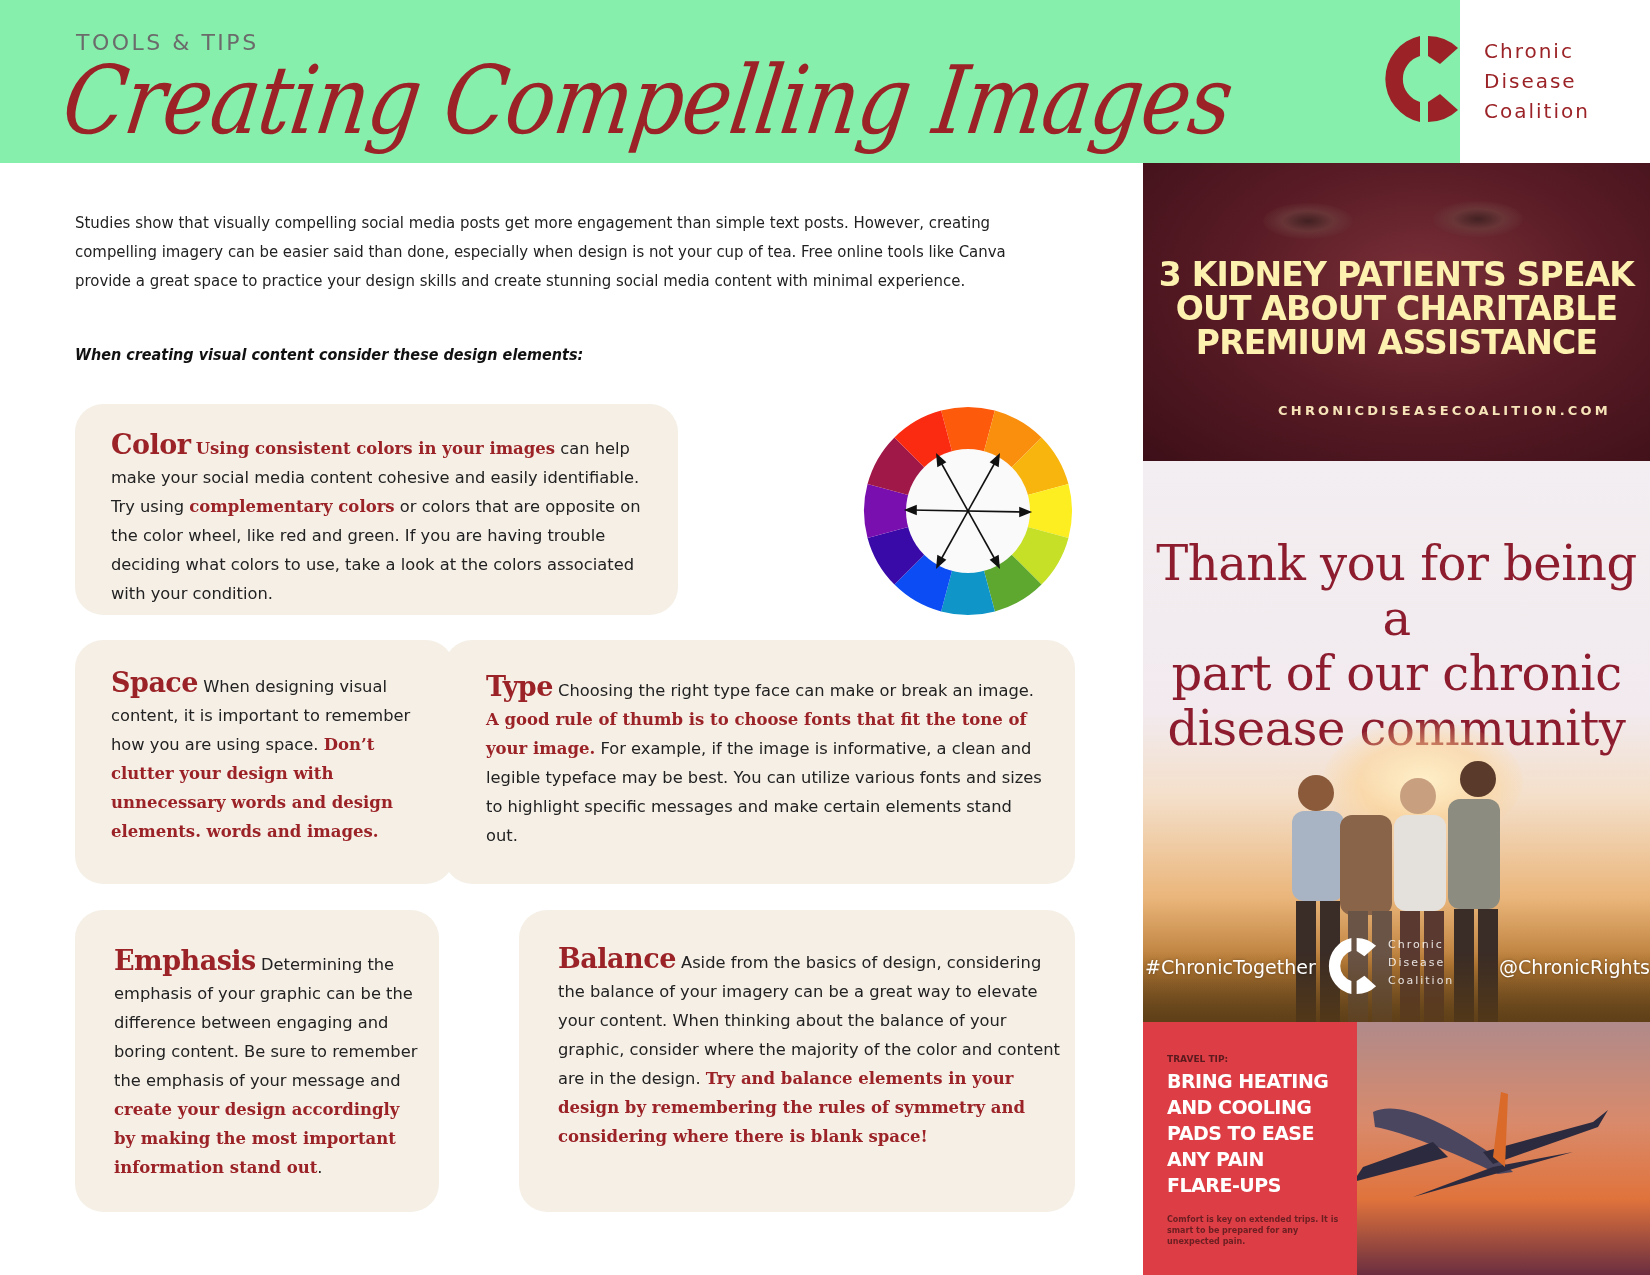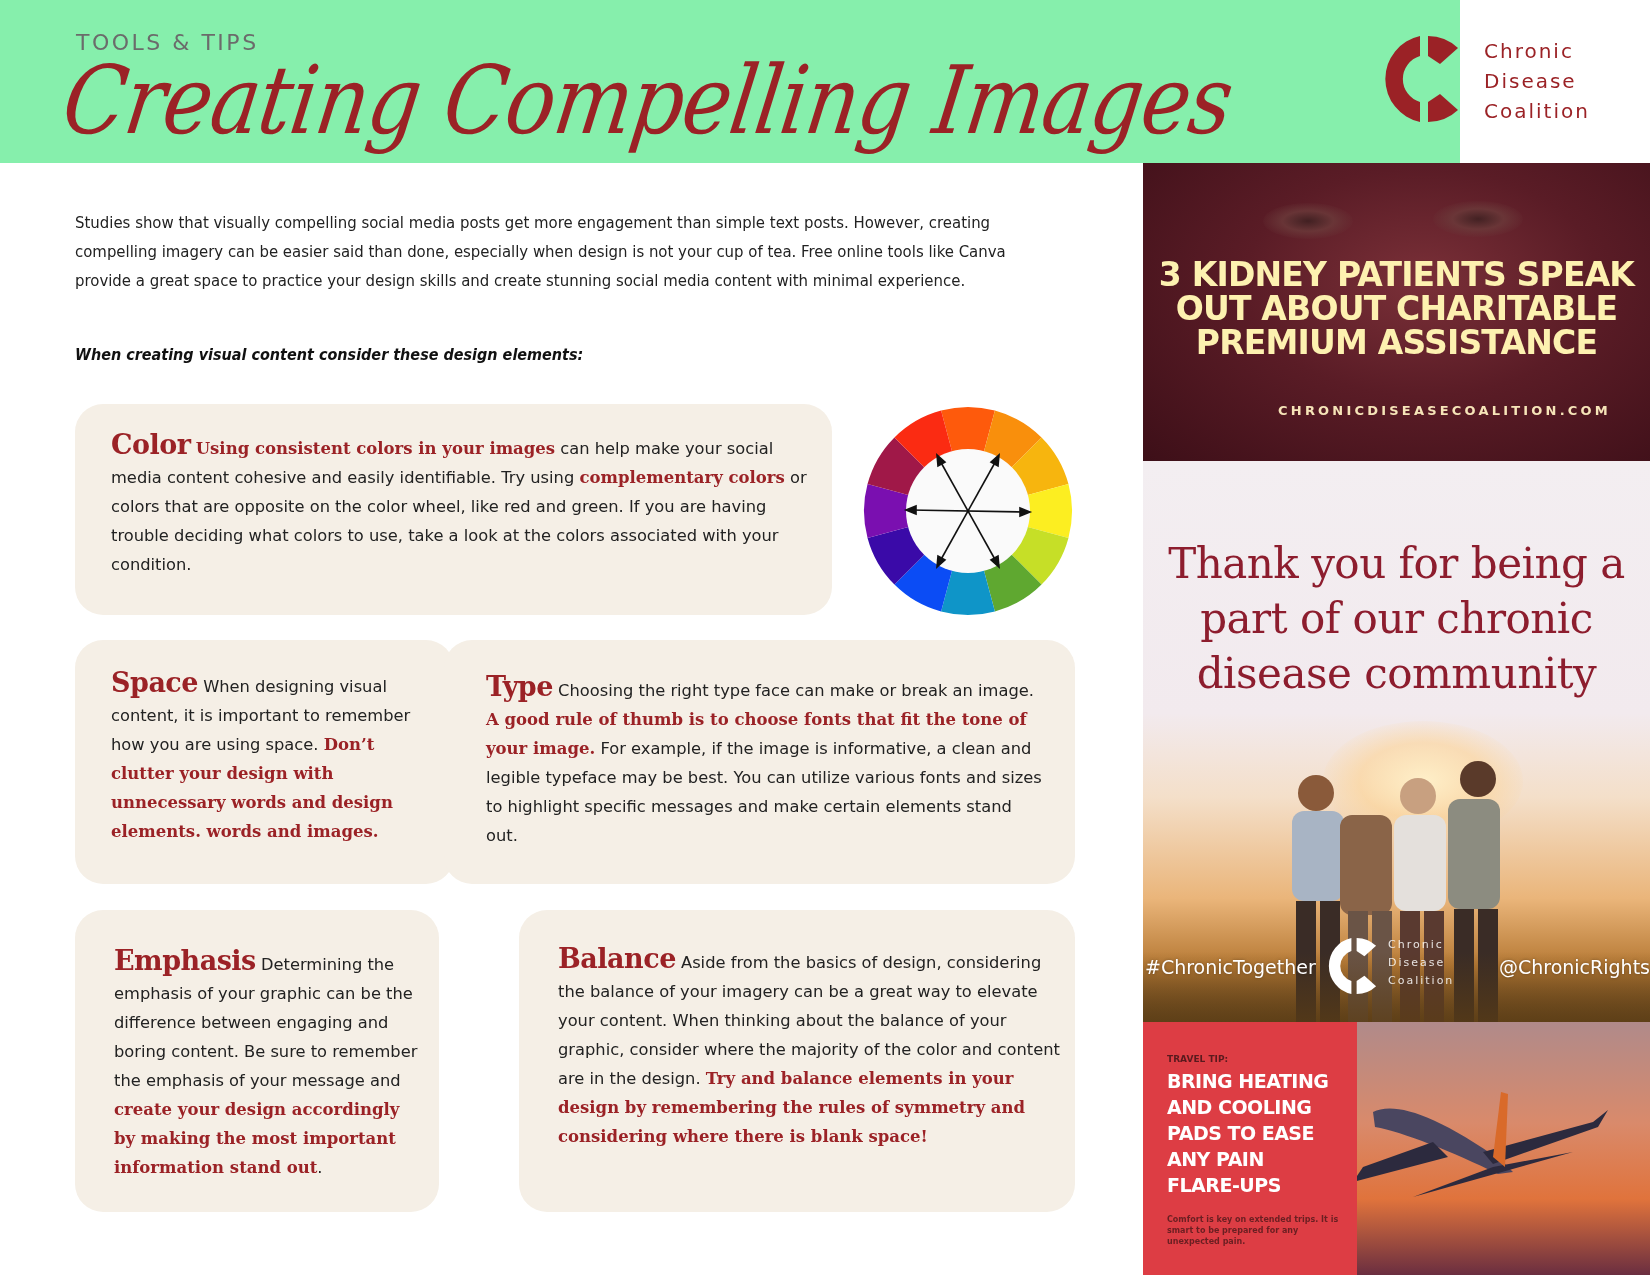--- a/index.html
+++ b/index.html
@@ -16,37 +16,37 @@
   .logo-text span { display: block; }
 
   .intro { position: absolute; left: 75px; top: 208px; width: 990px; font-family: "DejaVu Sans Condensed", "DejaVu Sans", sans-serif; font-size: 16.6px; line-height: 29px; color: #222; font-stretch: condensed; }
   .lead { position: absolute; left: 75px; top: 345px; font-family: "DejaVu Sans", sans-serif; font-weight: bold; font-style: italic; font-size: 16px; color: #111; font-stretch: condensed; }
 
   .card { position: absolute; background: #f5efe6; border-radius: 28px; }
   .card p { font-family: "DejaVu Sans", sans-serif; font-size: 16.3px; line-height: 29px; color: #222; }
   .card .term { font-family: "DejaVu Serif", serif; font-weight: bold; font-size: 27px; color: #9b2226; letter-spacing: -0.5px; }
   .card .hl { font-family: "DejaVu Serif", serif; font-weight: bold; color: #9b2226; font-size: 16.5px; }
 
-  .card-color { left: 75px; top: 404px; width: 757px; height: 211px; padding: 26px 22px 0 36px; }
+  .card-color { left: 75px; top: 404px; width: 603px; height: 211px; padding: 26px 22px 0 36px; }
   .card-space { left: 75px; top: 640px; width: 379px; height: 244px; padding: 28px 20px 0 36px; }
   .card-type { left: 444px; top: 640px; width: 631px; height: 244px; padding: 32px 30px 8px 42px; }
   .card-emph { left: 75px; top: 910px; width: 364px; height: 302px; padding: 36px 20px 0 39px; }
   .card-bal { left: 519px; top: 910px; width: 556px; height: 302px; padding: 34px 12px 0 39px; }
 
   .wheel { position: absolute; left: 862px; top: 405px; width: 212px; height: 212px; }
 
   .sidebar { position: absolute; left: 1143px; top: 163px; width: 507px; height: 1112px; }
   .panel1 { position: absolute; left: 0; top: 0; width: 507px; height: 298px; background: radial-gradient(ellipse at 55% 40%, #7a3038 0%, #5a1c26 45%, #3d0f18 100%); overflow: hidden; }
   .panel1 .eye { position: absolute; width: 90px; height: 36px; border-radius: 50%; background: radial-gradient(ellipse at center, #3a2020 0%, #6b3a3a 40%, transparent 75%); opacity: 0.8; }
   .panel1 .headline { position: absolute; left: 0; top: 95px; width: 507px; text-align: center; font-family: "DejaVu Sans", sans-serif; font-weight: bold; font-size: 33px; line-height: 34px; color: #fdf1b0; letter-spacing: -0.8px; }
   .panel1 .url { position: absolute; left: 0; top: 240px; width: 603px; text-align: center; font-family: "DejaVu Sans", sans-serif; font-weight: bold; font-size: 13px; letter-spacing: 3.2px; color: #f6e4b8; }
 
   .panel2 { position: absolute; left: 0; top: 298px; width: 507px; height: 561px; background: linear-gradient(180deg, #f3eef1 0%, #f2eaee 45%, #f4dfc9 60%, #eab57a 78%, #b77a35 90%, #6b4a22 100%); overflow: hidden; }
   .panel2 .kicker { position: absolute; left: 0; top: 42px; width: 507px; text-align: center; font-family: "DejaVu Sans", sans-serif; font-size: 19px; letter-spacing: 4px; color: #8d1d2e; }
-  .panel2 .thanks { position: absolute; left: 0; top: 75px; width: 507px; text-align: center; font-family: "DejaVu Serif", serif; font-size: 42px; line-height: 55px; color: #8d1d2e; letter-spacing: -0.5px; }
+  .panel2 .thanks { position: absolute; left: 0; top: 75px; width: 507px; text-align: center; font-family: "DejaVu Serif", serif; font-size: 48px; line-height: 55px; color: #8d1d2e; letter-spacing: -0.5px; }
   .panel2 .sun { position: absolute; left: 180px; top: 260px; width: 200px; height: 120px; border-radius: 50%; background: radial-gradient(ellipse, rgba(255,240,200,0.95) 0%, rgba(255,210,140,0.5) 45%, transparent 75%); }
   .people { position: absolute; left: 135px; top: 290px; width: 240px; height: 280px; }
   .panel2 .ground { position: absolute; left: 0; bottom: 0; width: 507px; height: 70px; background: linear-gradient(180deg, rgba(120,80,30,0) 0%, rgba(90,60,20,0.75) 100%); }
   .panel2 .tag { position: absolute; top: 495px; font-family: "DejaVu Sans", sans-serif; font-size: 19px; color: #ffffff; text-shadow: 0 0 3px rgba(0,0,0,0.35); }
   .panel2 .tag-left { left: 2px; }
   .panel2 .tag-right { right: 0px; }
   .mini-logo { position: absolute; left: 185px; top: 475px; width: 140px; height: 60px; }
   .mini-logo .mini-text { position: absolute; left: 60px; top: 0px; font-family: "DejaVu Sans", sans-serif; font-size: 11px; line-height: 18px; letter-spacing: 2px; color: rgba(255,255,255,0.85); }
   .mini-logo .mini-text span { display: block; }
 

